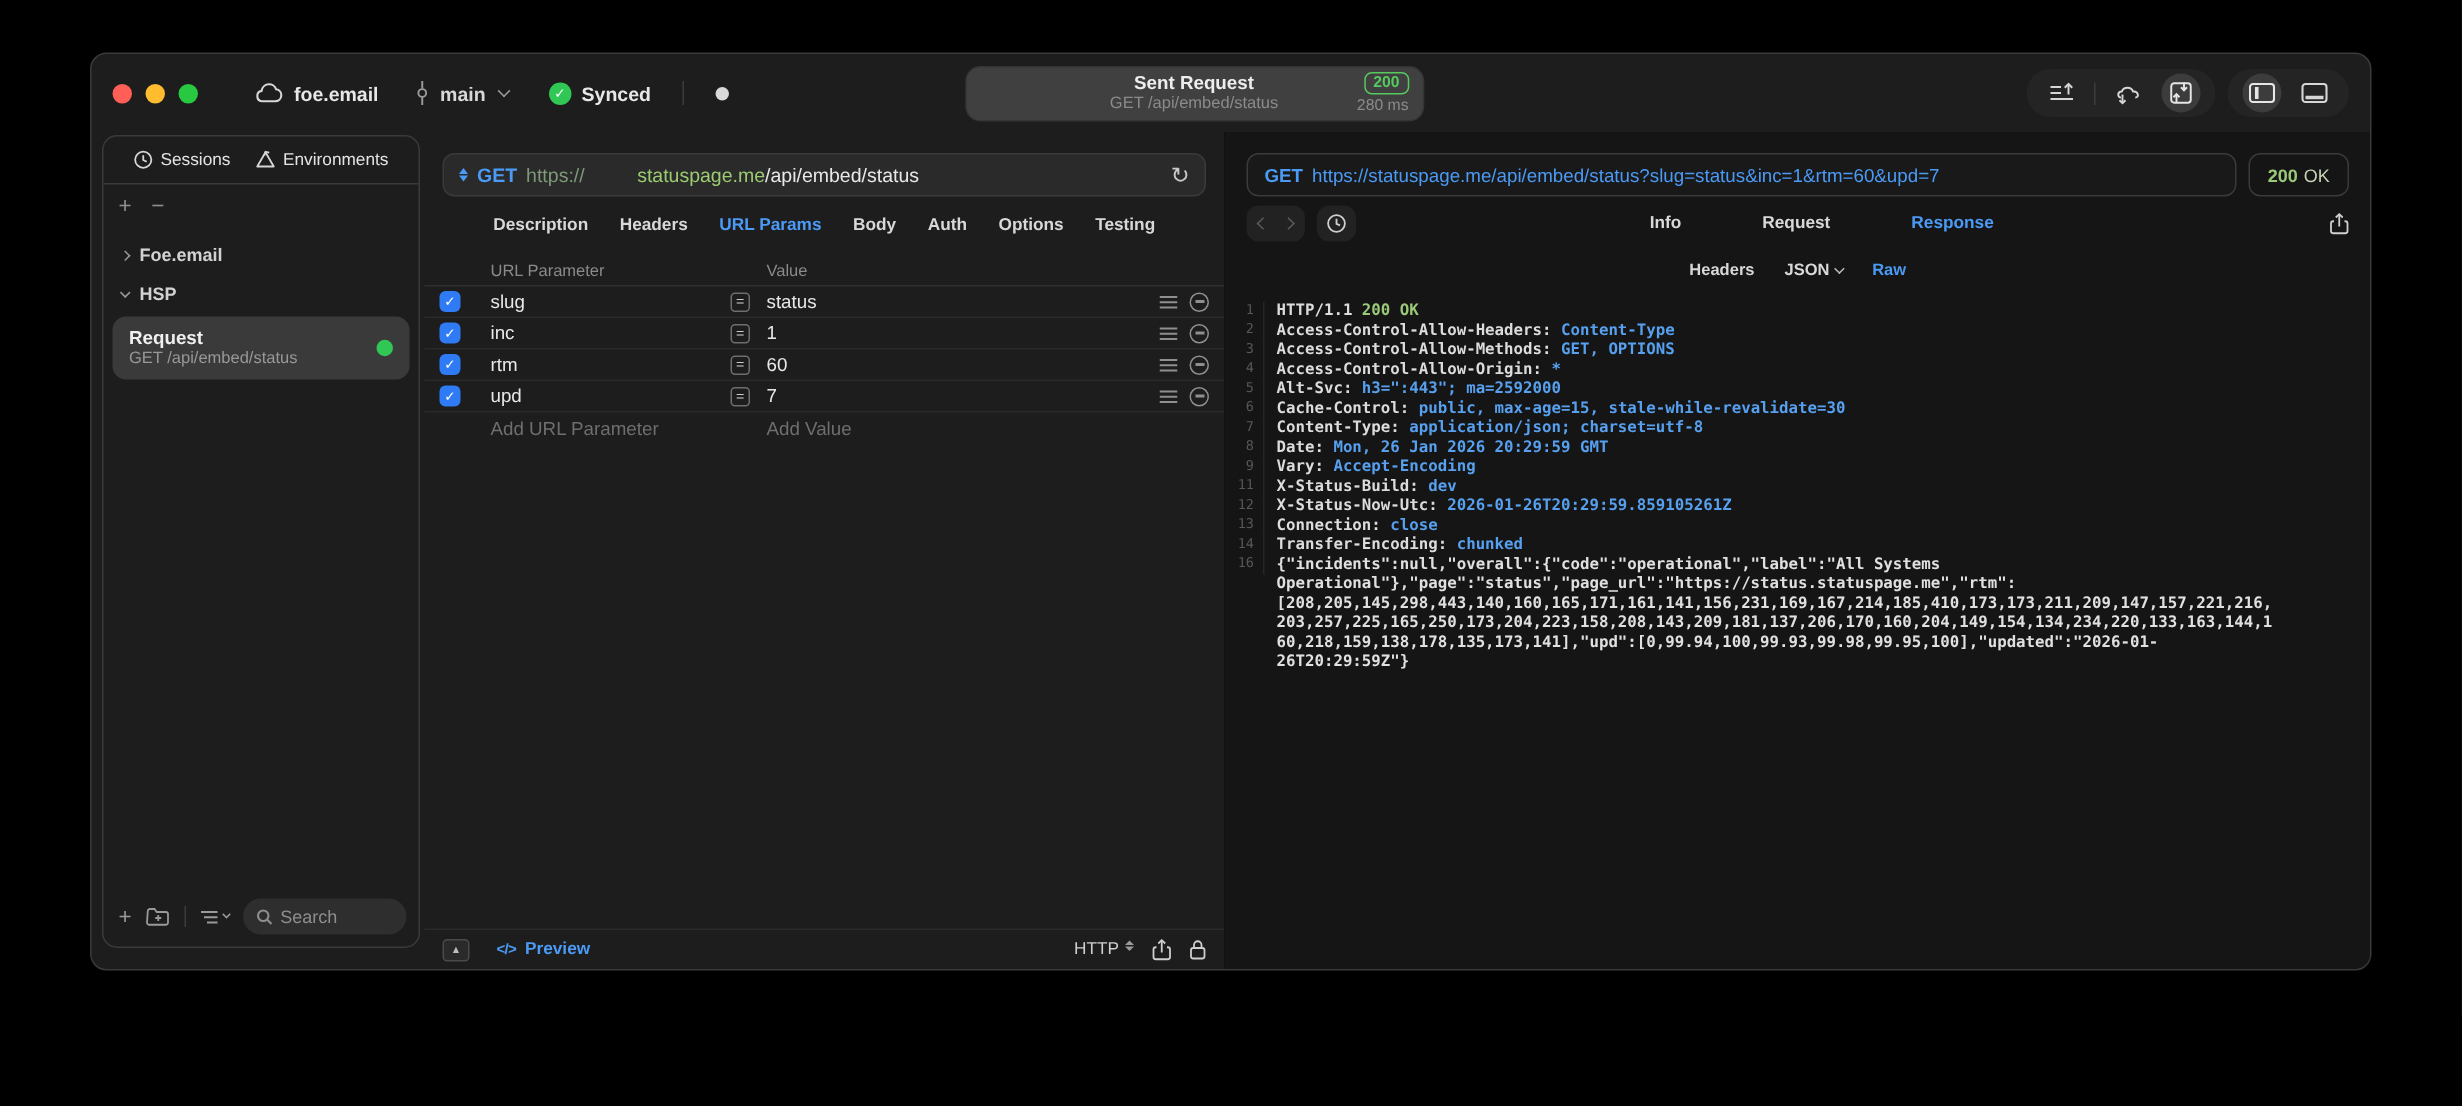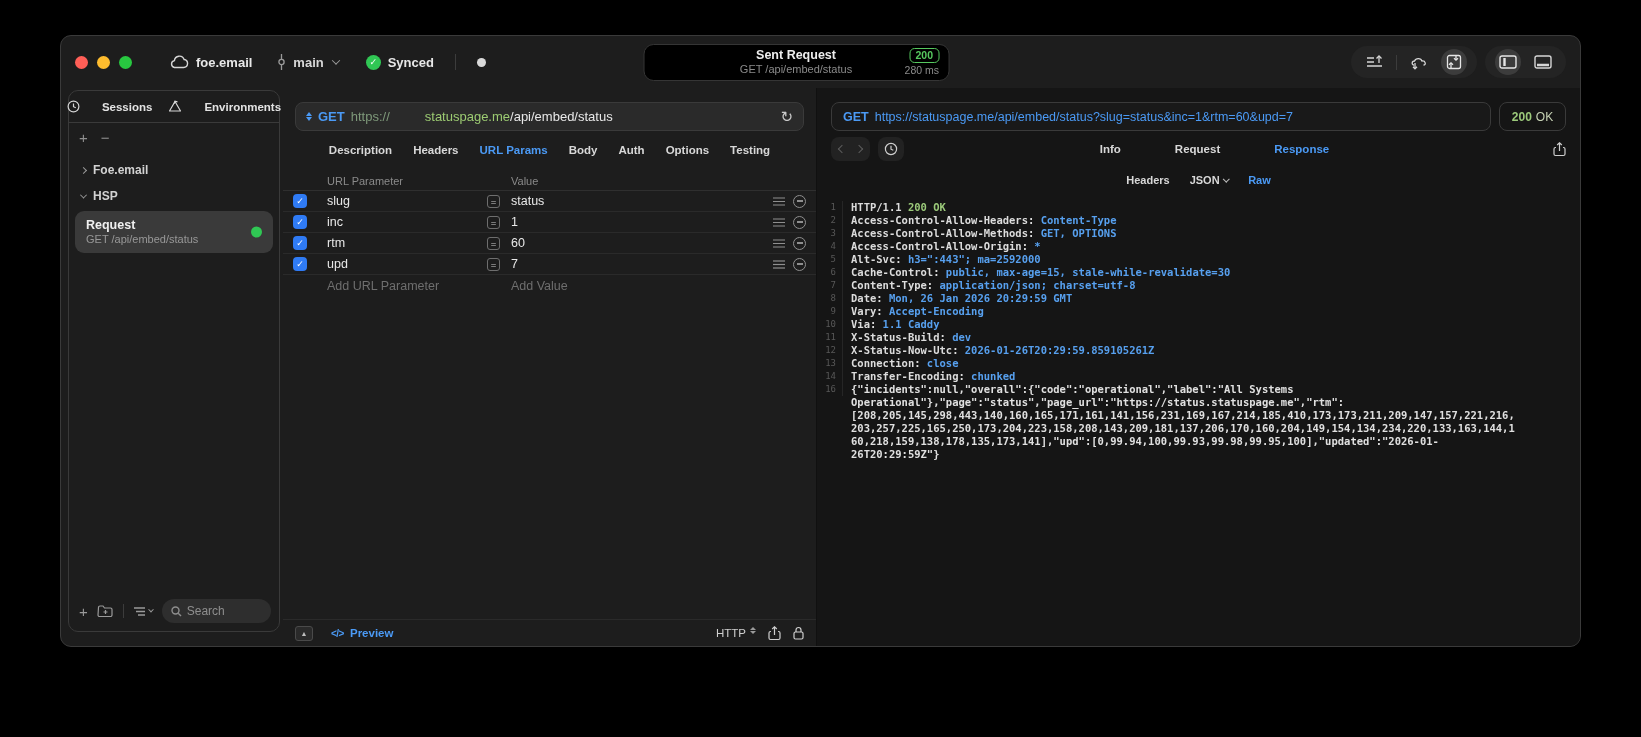--- a/index.html
+++ b/index.html
@@ -16,41 +16,41 @@
   .chev { display:inline-block; width:6px; height:6px; border-right:1.6px solid currentColor; border-bottom:1.6px solid currentColor; }
   .chev.down { transform:rotate(45deg) translate(-1px,-1px); }
   .chev.right { transform:rotate(-45deg); }
   .chev.left { transform:rotate(135deg); }
   .sm-chev { color:#9a9a9a; margin-left:2px; }
   .check-circle { width:15px; height:15px; border-radius:50%; background:var(--green); color:#fff;
     display:flex; align-items:center; justify-content:center; font-size:9px; font-weight:700; }
   .tb-divider { width:1px; height:16px; background:#3c3c3c; margin:0 12px; }
   .white-dot { width:9px; height:9px; border-radius:50%; background:#d9d9d9; }
   .center-pill { position:absolute; left:50%; top:8px; transform:translateX(-58%); width:306px; height:37px;
-    background:#000000; border:1px solid #353535; border-radius:10px; display:flex; align-items:center; justify-content:center; }
+    background:#404040; border:1px solid #353535; border-radius:10px; display:flex; align-items:center; justify-content:center; }
   .cp-texts { text-align:center; line-height:1.25; }
   .cp-title { color:#ededed; font-size:12.5px; font-weight:700; }
   .cp-sub { color:#8b8b8b; font-size:11px; }
   .cp-right { position:absolute; right:9px; top:3px; display:flex; flex-direction:column; align-items:flex-end; gap:1px; }
   .badge-200 { color:var(--badgeGreen); border:1px solid var(--badgeGreen); border-radius:5px;
     font-size:10.5px; font-weight:700; padding:0 5px; line-height:13px; }
   .cp-ms { color:#8b8b8b; font-size:10.5px; }
   .tl-right { margin-left:auto; display:flex; align-items:center; gap:8px; }
   .icon-pill { background:#242424; border-radius:16px; height:32px; display:flex; align-items:center; padding:0 10px; gap:9px; }
   .ip-divider { width:1px; height:15px; background:#3c3c3c; }
   .icon-btn { width:26px; height:26px; border-radius:50%; display:flex; align-items:center; justify-content:center; color:#d6d6d6; }
   .icon-btn.active { background:#3c3c3c; }
   svg.ic { display:block; }
   
   .main { flex:1; display:flex; min-height:0; }
   
   .sidebar { width:222px; flex:none; display:flex; flex-direction:column; padding:2px 3px 14px 7px; }
   .side-panel { flex:1; border:1px solid #3a3a3a; border-radius:10px; display:flex; flex-direction:column; min-height:0; background:#1d1d1d; }
   .side-tabs { height:32px; display:flex; align-items:center; justify-content:center; gap:16px; border-bottom:1px solid #3a3a3a; }
-  .side-tab { display:flex; align-items:flex-end; gap:22px; color:#e3e3e3; font-size:11.5px; font-weight:700; }
+  .side-tab { display:flex; align-items:flex-end; gap:5px; color:#e3e3e3; font-size:11.5px; font-weight:400; }
   .side-addrow { display:flex; align-items:center; gap:13px; padding:4px 0 0 10px; color:#8f8f8f; font-size:15px; height:24px; }
   .tree { padding-top:10px; flex:1; min-height:0; }
   .tree-item { display:flex; align-items:center; gap:7px; color:#d2d2d2; font-size:12px; font-weight:600; padding:6px 12px; }
   .tree-item .chev { width:5px; height:5px; color:#9a9a9a; }
   .req-card { margin:2px 6px; background:#3a3a3a; border-radius:9px; padding:7px 11px 8px; position:relative; }
   .req-card-title { color:#f0f0f0; font-size:12.5px; font-weight:700; }
   .req-card-sub { color:#989898; font-size:11px; margin-top:1px; }
   .green-dot { position:absolute; right:11px; top:50%; transform:translateY(-50%); width:11px; height:11px; border-radius:50%; background:var(--green); }
   .side-footer { height:36px; display:flex; align-items:center; padding:0 8px 4px 10px; gap:9px; color:#9a9a9a; }
   .plus-lg { font-size:15px; line-height:1; }
@@ -512,24 +512,20 @@
           </div>
           <div class="rline">
             <span class="lnum">8</span>
             <span class="ltext"><span class="seg-k">Date:</span><span class="seg-v"> Mon, 26 Jan 2026 20:29:59 GMT</span></span>
           </div>
           <div class="rline">
             <span class="lnum">9</span>
             <span class="ltext"><span class="seg-k">Vary:</span><span class="seg-v"> Accept-Encoding</span></span>
           </div>
           <div class="rline">
-            <span class="lnum">10</span>
-            <span class="ltext"><span class="seg-k">Via:</span><span class="seg-v"> 1.1 Caddy</span></span>
-          </div>
-          <div class="rline">
             <span class="lnum">11</span>
             <span class="ltext"><span class="seg-k">X-Status-Build:</span><span class="seg-v"> dev</span></span>
           </div>
           <div class="rline">
             <span class="lnum">12</span>
             <span class="ltext"><span class="seg-k">X-Status-Now-Utc:</span><span class="seg-v"> 2026-01-26T20:29:59.859105261Z</span></span>
           </div>
           <div class="rline">
             <span class="lnum">13</span>
             <span class="ltext"><span class="seg-k">Connection:</span><span class="seg-v"> close</span></span>

